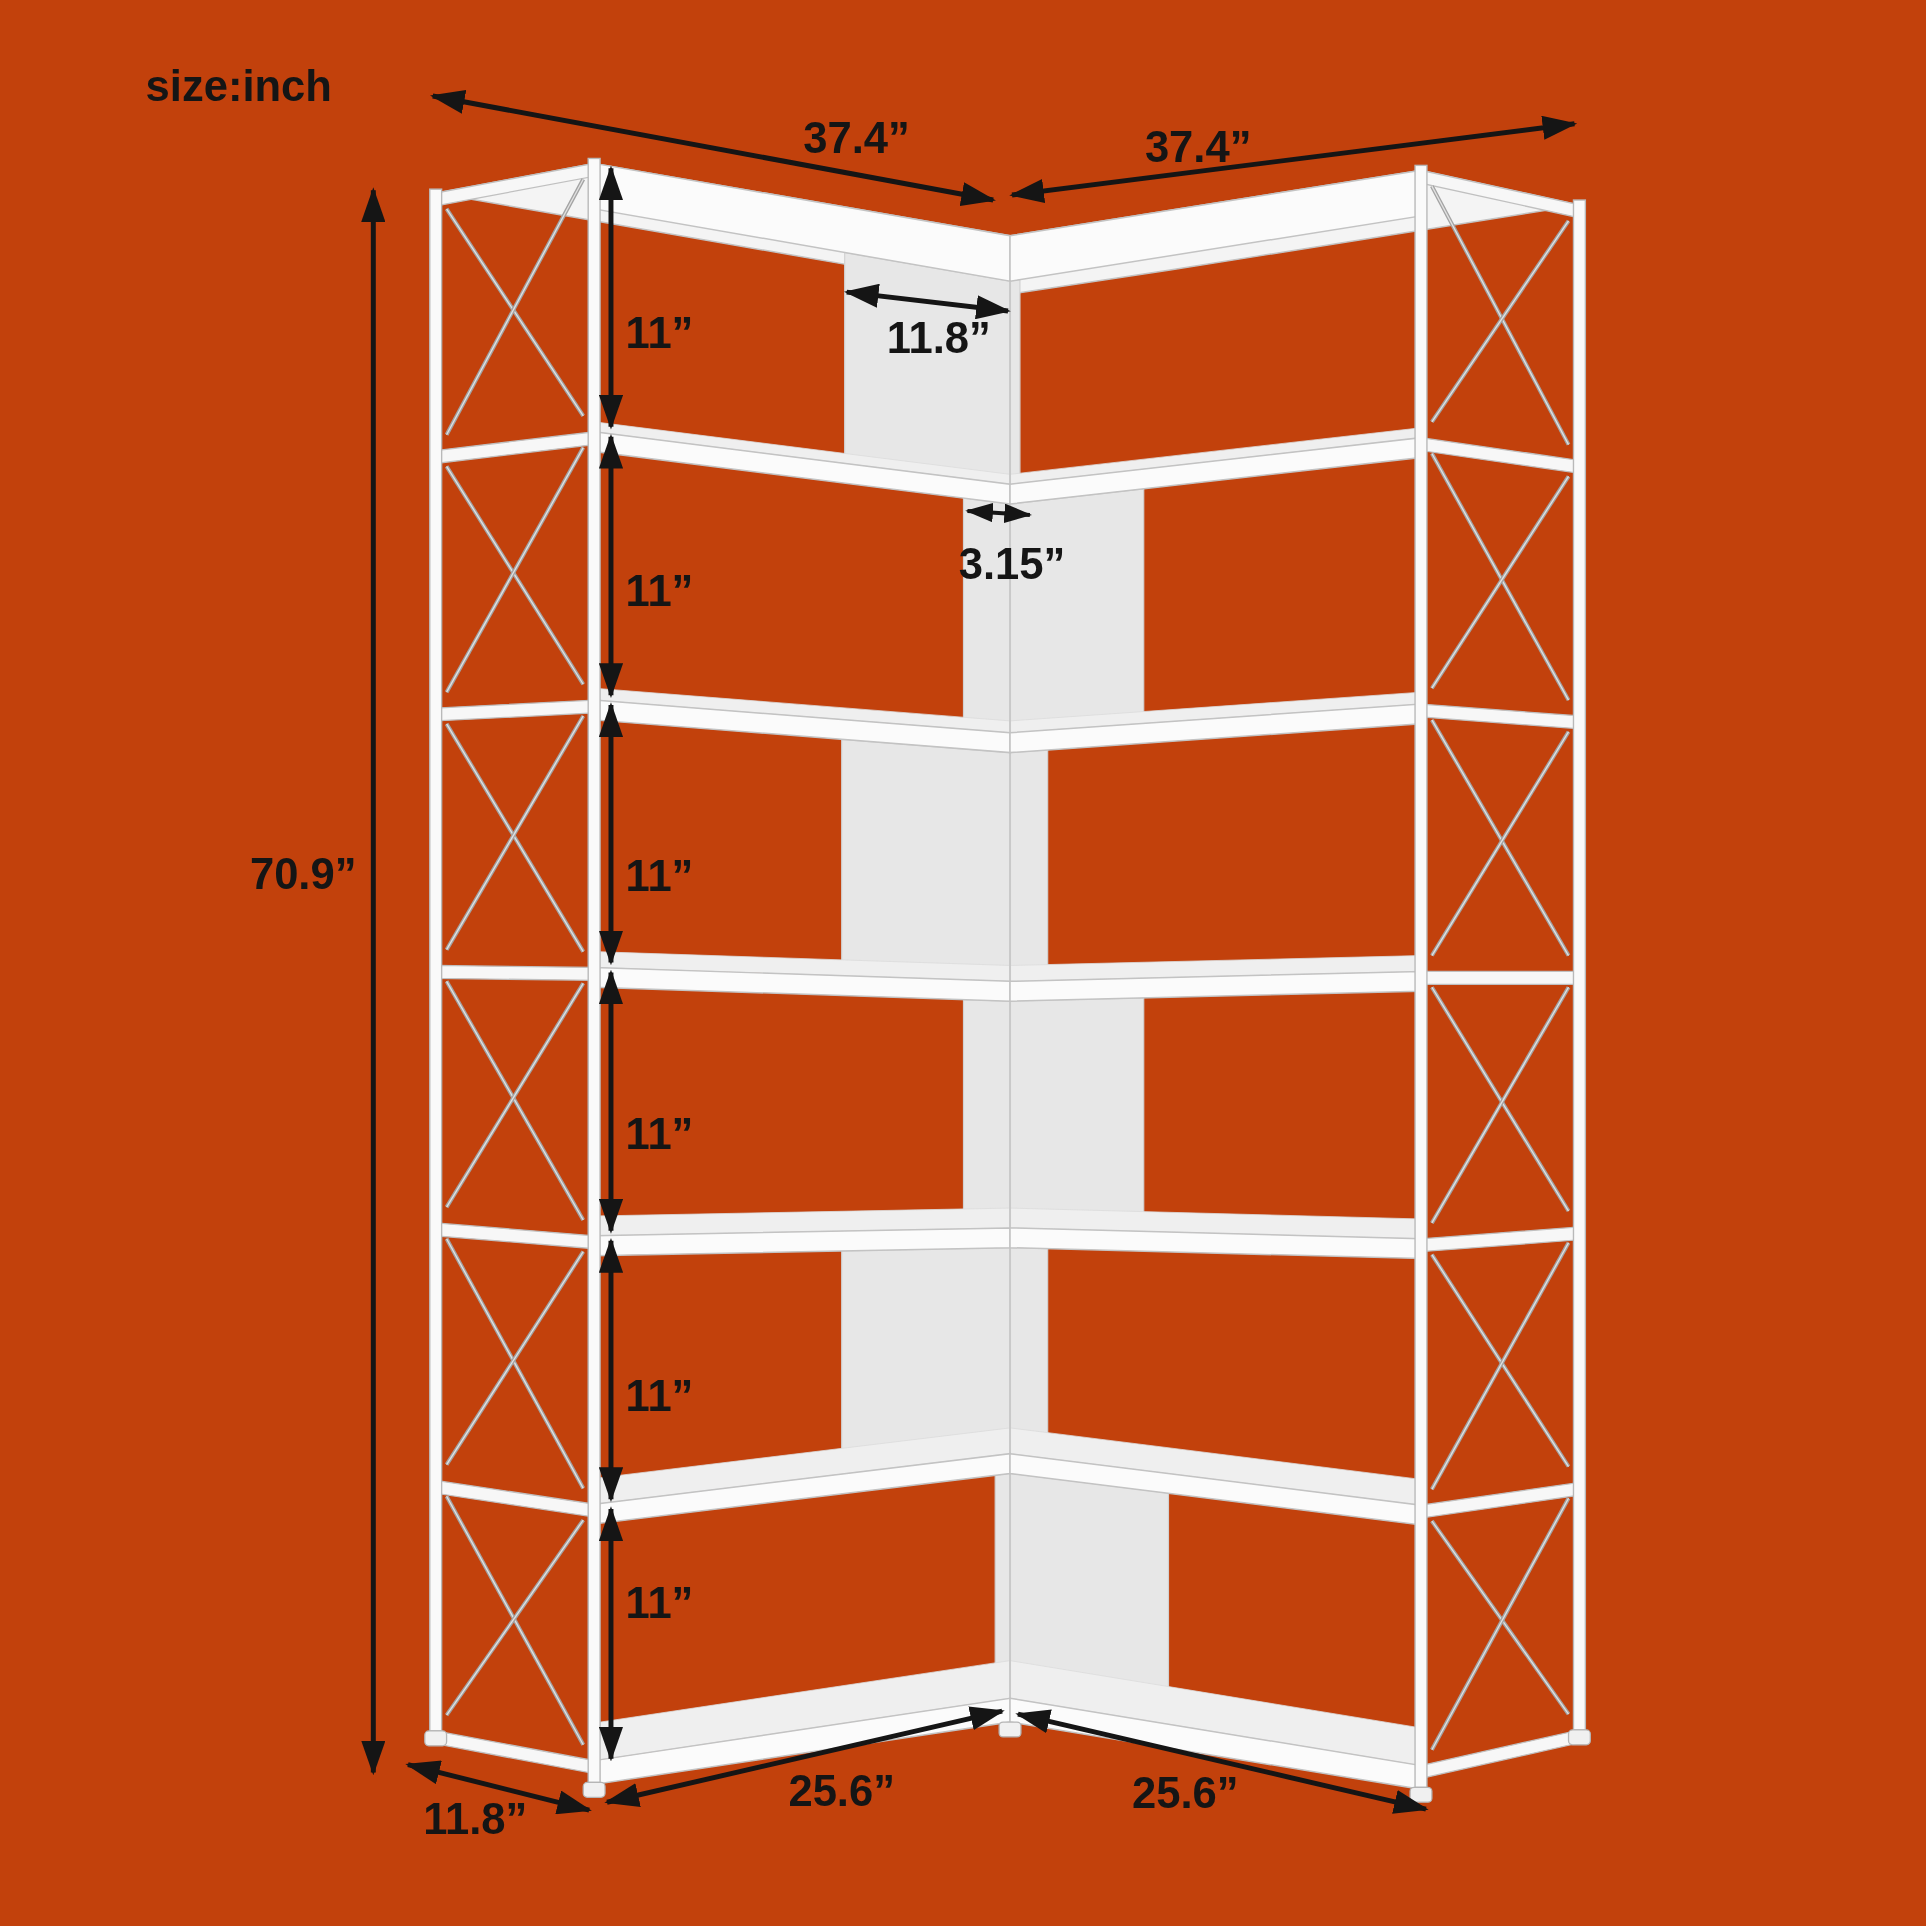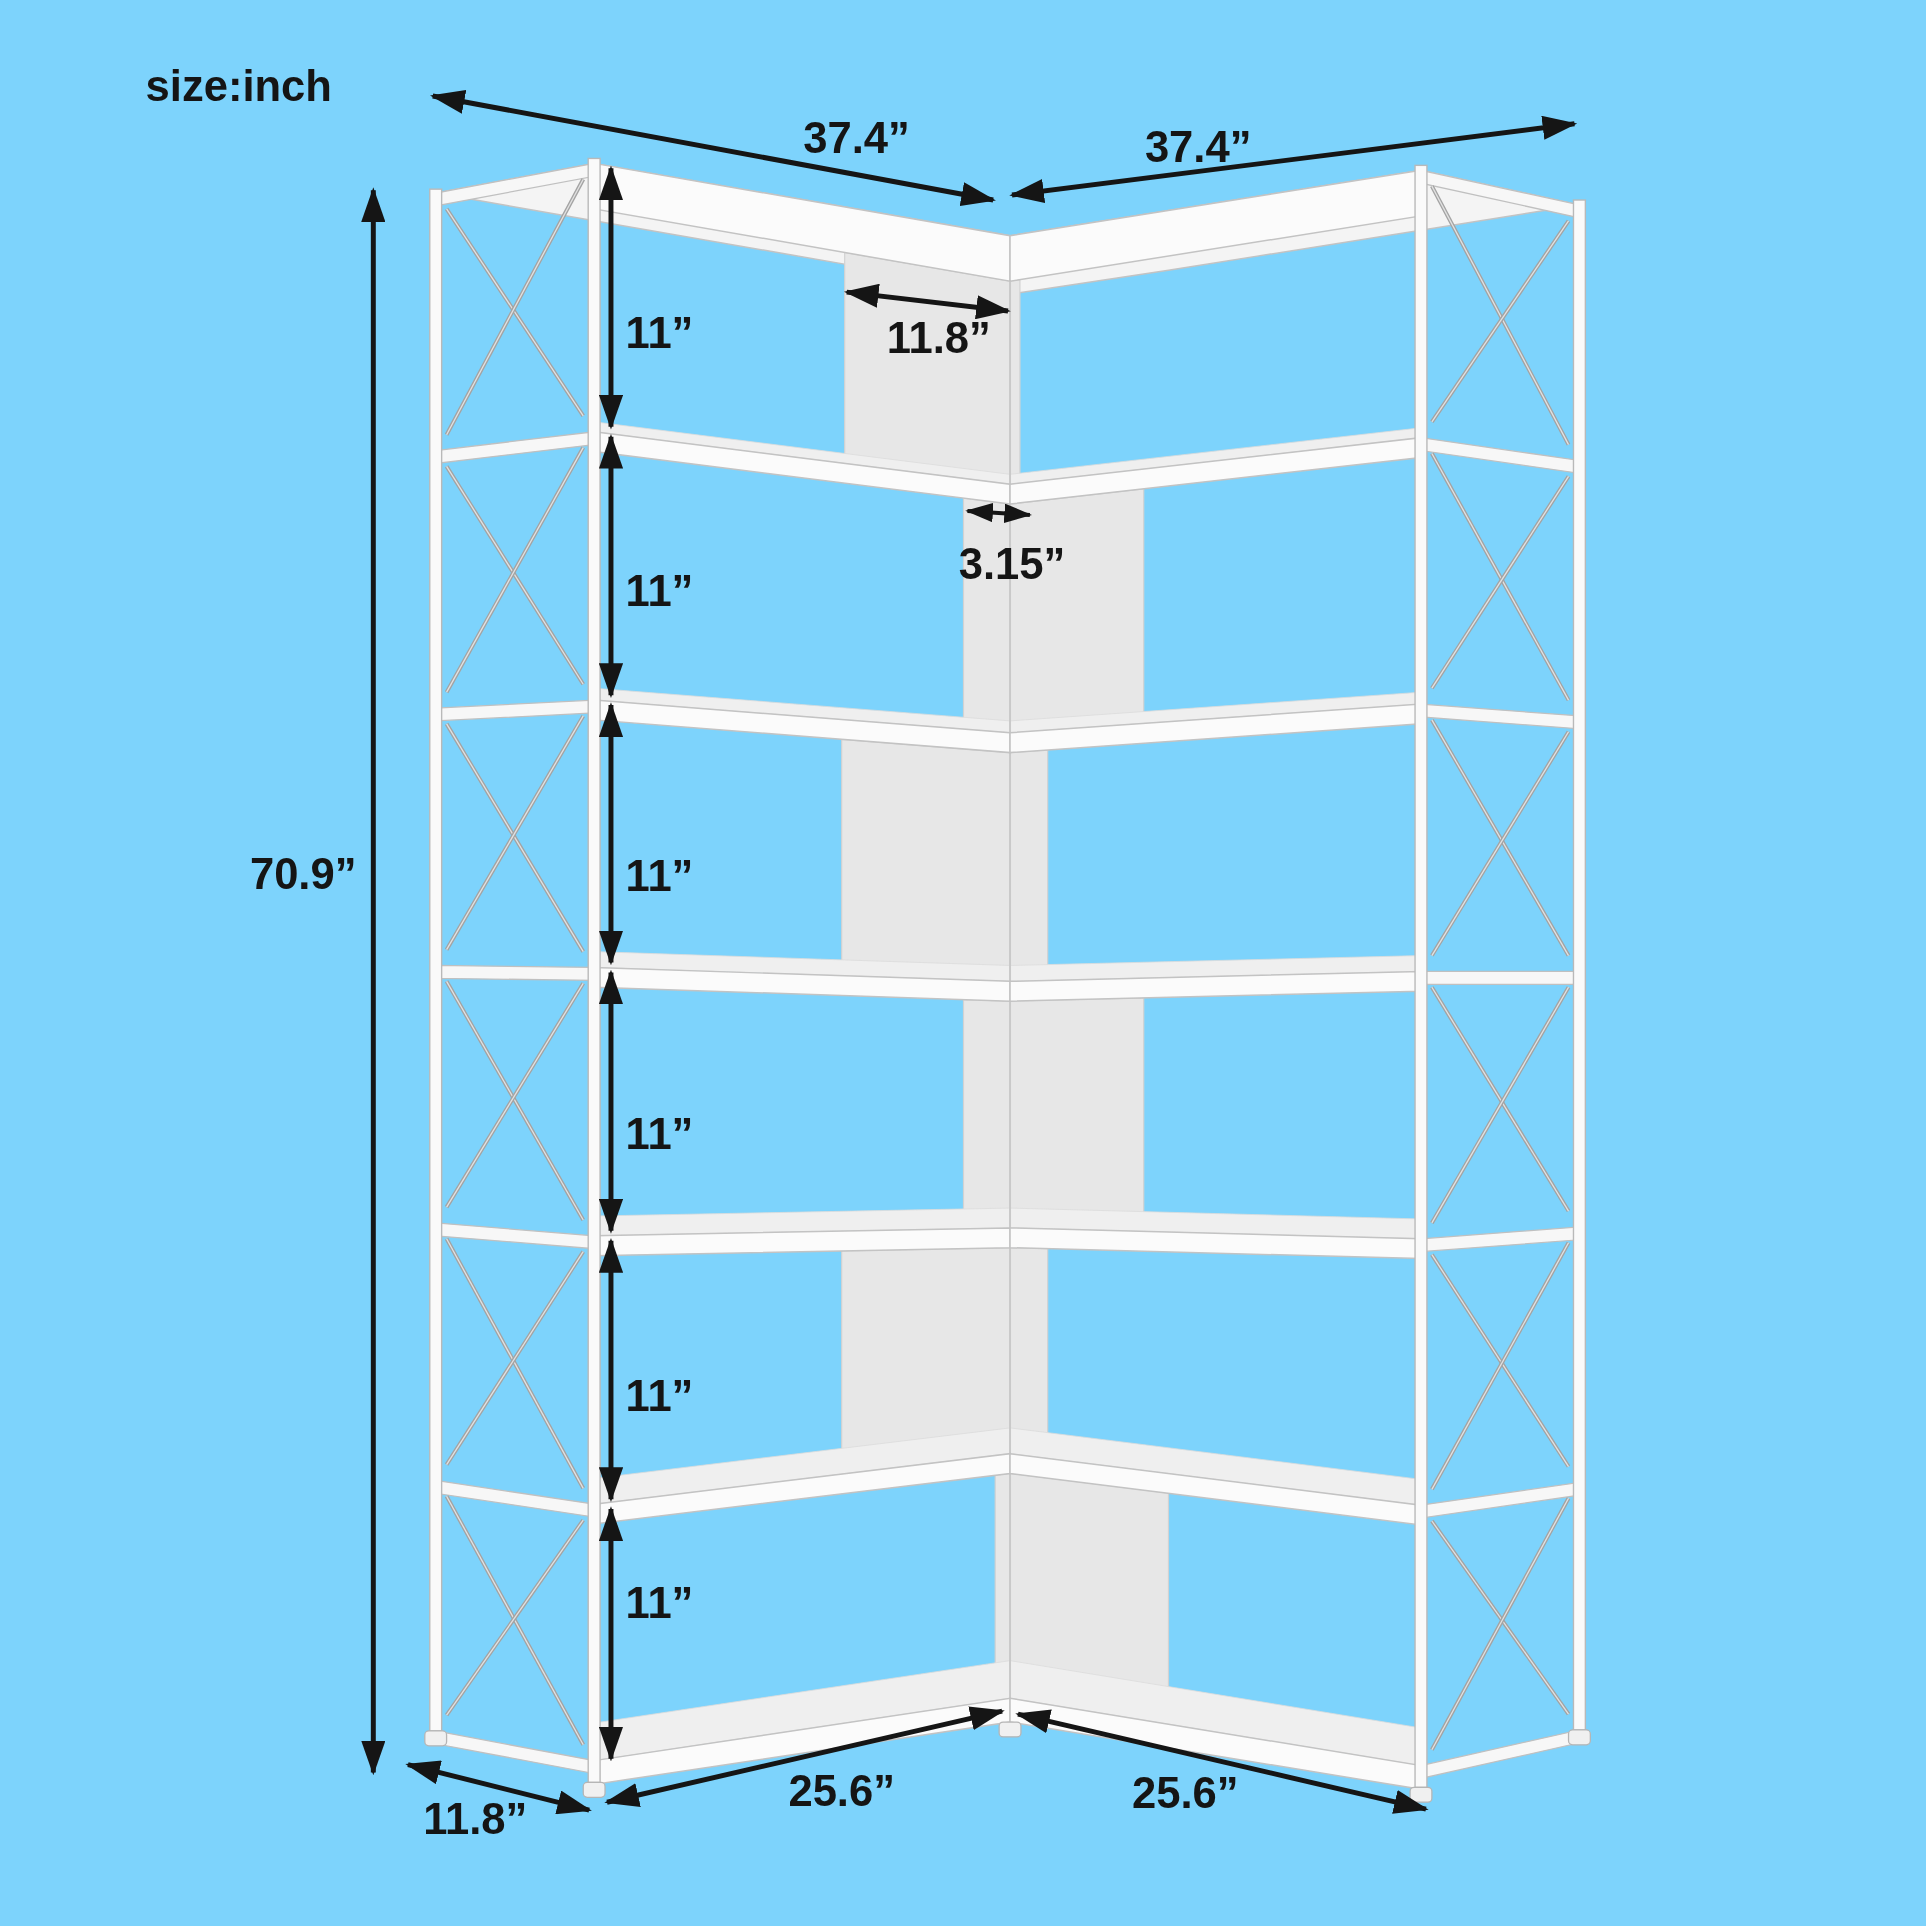--- a/index.html
+++ b/index.html
@@ -1,16 +1,16 @@
 <!DOCTYPE html>
 <html><head>
 <meta charset="utf-8">
 <style>
   html,body{margin:0;padding:0;background:#ffffff;}
-  .stage{width:1927px;height:1927px;position:relative;background:#7dd3fc;overflow:hidden;}
+  .stage{width:1927px;height:1927px;position:relative;background:#c2410c;overflow:hidden;}
   svg{display:block;}
   .dim{stroke:#151515;stroke-width:5;marker-start:url(#ah);marker-end:url(#ah);}
   .dim.thin{stroke-width:4;}
   .lbl{font-family:"Liberation Sans","DejaVu Sans",sans-serif;font-weight:700;font-size:44px;fill:#151515;}
   .mid{text-anchor:middle;}
   .enda{text-anchor:end;}
 </style>
 </head>
 <body>
 

